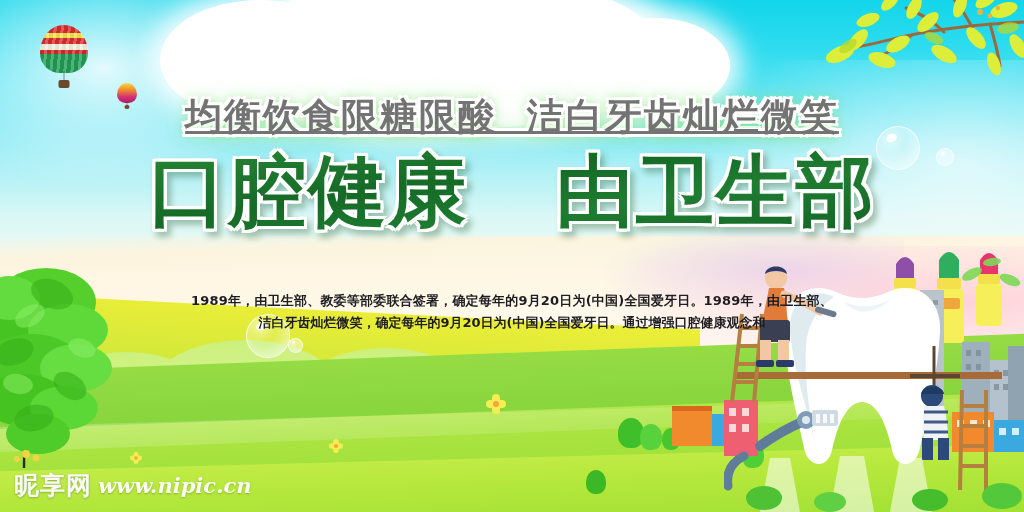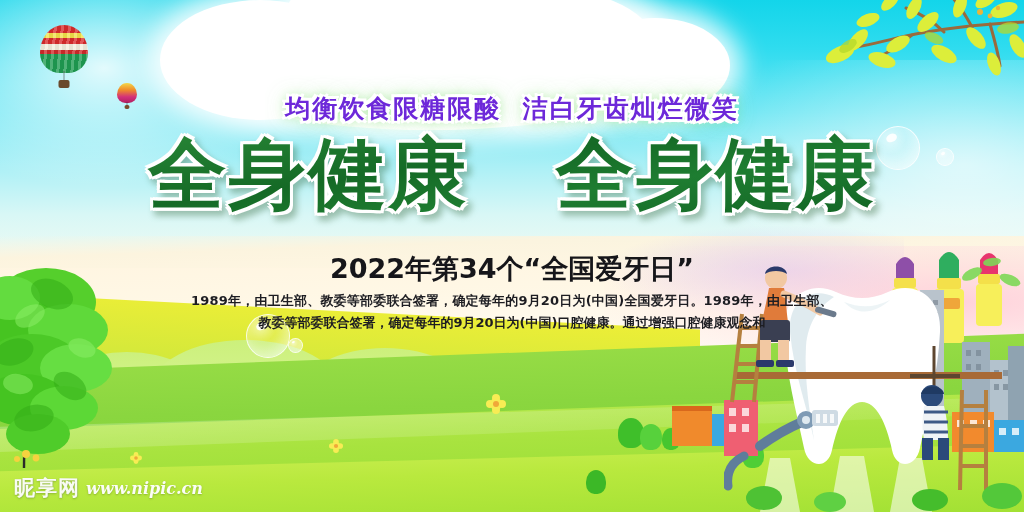--- a/index.html
+++ b/index.html
@@ -194,31 +194,32 @@
   .scene-right svg { display:block; }
 
   
   .headline-wrap {
     position:absolute; left:0; top:92px; width:1024px;
     text-align:center;
   }
   .subhead {
     font-family:"DejaVu Sans","Liberation Sans",sans-serif;
     font-weight:bold;
-    font-size:25px;
+    font-size:37px;
     letter-spacing:2px;
-    color:#6d28d9;
+    color:#737373;
     -webkit-text-stroke:0px;
     text-shadow:
       2px 0 0 #fff, -2px 0 0 #fff, 0 2px 0 #fff, 0 -2px 0 #fff,
       2px 2px 0 #fff, -2px 2px 0 #fff, 2px -2px 0 #fff, -2px -2px 0 #fff,
       3px 3px 0 #fff, -3px 3px 0 #fff, 3px -3px 0 #fff, -3px -3px 0 #fff,
       0 0 10px rgba(140,230,120,.95),
       0 0 20px rgba(120,220,110,.7);
     white-space:pre;
+    text-decoration:underline;
   }
   .maintitle {
     margin-top:6px;
     font-family:"DejaVu Sans","Liberation Sans",sans-serif;
     font-weight:bold;
     font-size:78px;
     line-height:86px;
     letter-spacing:2px;
     color:#17702c;
     background:linear-gradient(172deg,#2d8e3b 0%, #156a26 42%, #1e7d31 62%, #0f5c20 100%);
@@ -254,27 +255,27 @@
   .bodytext .ln.l1 { letter-spacing:.2px; }
 
   
   .wm-logo {
     position:absolute; left:14px; bottom:10px;
     display:flex; align-items:center; gap:6px;
     user-select:none;
   }
   .wm-cn {
     font-family:Liberation Serif, serif;
-    font-weight:bold; font-size:21px; letter-spacing:1px;
+    font-weight:bold; font-size:25px; letter-spacing:1px;
     color:rgba(255,255,255,0.94);
     text-shadow:0 1px 2px rgba(90,120,40,.45), 1px 0 0 rgba(170,200,120,.6);
   }
   .wm-en {
     font-family:"DejaVu Serif","Liberation Serif",serif;
-    font-style:italic; font-weight:bold; font-size:16px;
+    font-style:italic; font-weight:bold; font-size:21px;
     color:rgba(255,255,255,0.96);
     text-shadow:0 1px 2px rgba(90,120,40,.45);
   }
   .wm-id {
     position:absolute; right:10px; bottom:18px;
     font-family:"Liberation Sans","DejaVu Sans",sans-serif;
     font-size:12.5px; letter-spacing:.3px;
     color:#ffffff;
     background:rgba(120,150,40,0.28);
     padding:1px 6px;
@@ -590,28 +591,27 @@
         <ellipse cx="40" cy="248" rx="18" ry="12" fill="#4ec234"></ellipse>
         <ellipse cx="106" cy="252" rx="16" ry="10" fill="#5fd043"></ellipse>
         <ellipse cx="206" cy="250" rx="18" ry="11" fill="#45bd2c"></ellipse>
         <ellipse cx="278" cy="246" rx="20" ry="13" fill="#53c83a"></ellipse>
       </g>
     </svg>
   </div>
 
   <div class="headline-wrap">
     <div class="subhead">均衡饮食限糖限酸  洁白牙齿灿烂微笑</div>
-    <div class="maintitle">全身健康   全身健康</div>
-  </div>
-
-  <div class="daytitle">2022年第34个“全国爱牙日”</div>
+    <div class="maintitle">口腔健康   由卫生部</div>
+  </div>
+
 
   <div class="bodytext">
     <span class="ln l1">1989年，由卫生部、教委等部委联合签署，确定每年的9月20日为(中国)全国爱牙日。1989年，由卫生部、</span>
-    <span class="ln">教委等部委联合签署，确定每年的9月20日为(中国)口腔健康。通过增强口腔健康观念和</span>
+    <span class="ln">洁白牙齿灿烂微笑，确定每年的9月20日为(中国)全国爱牙日。通过增强口腔健康观念和</span>
   </div>
 
   <div class="wm-logo">
     <span class="wm-cn">昵享网</span>
     <span class="wm-en">www.nipic.cn</span>
   </div>
 
 
 </div>
 

